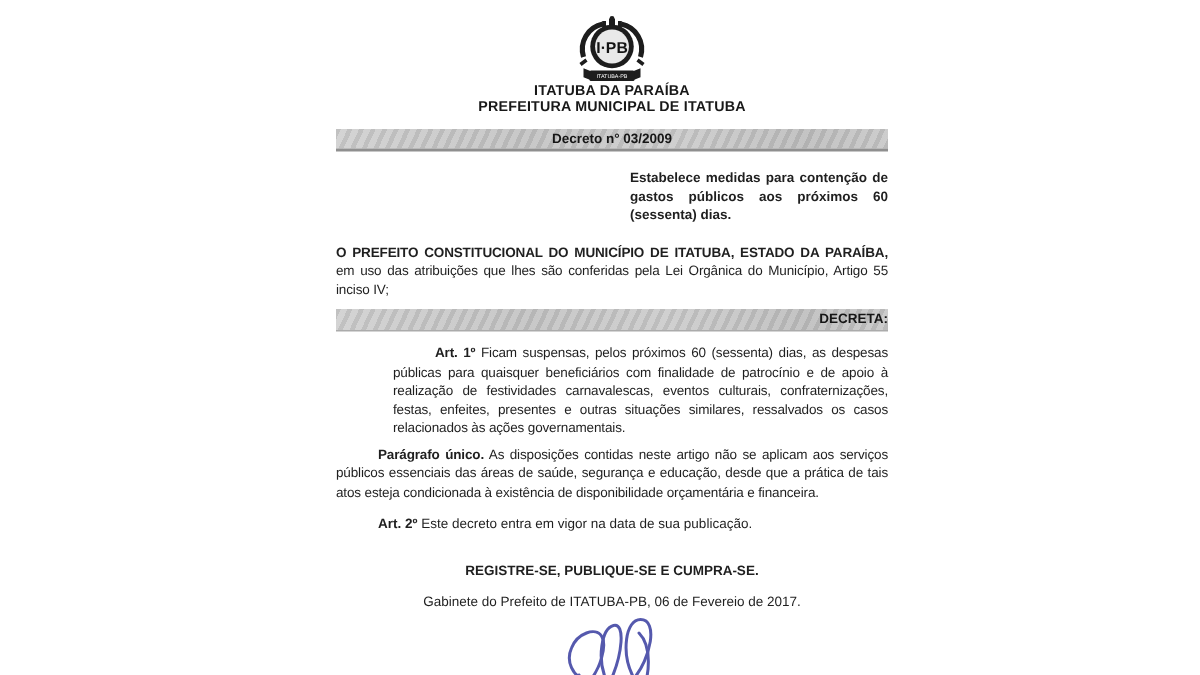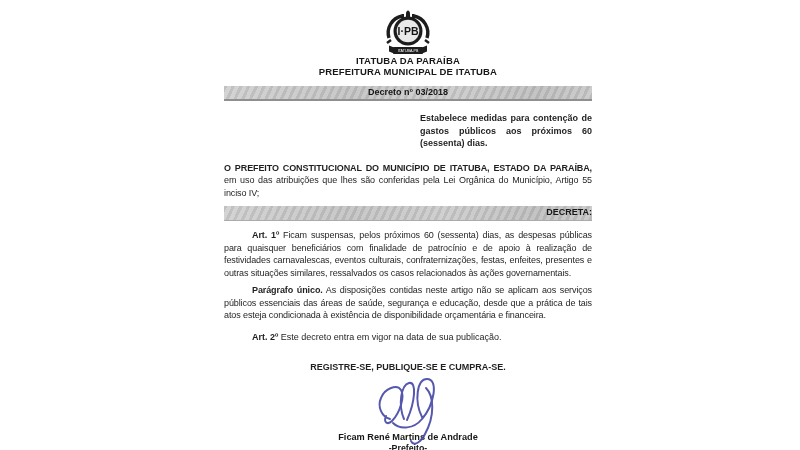--- a/index.html
+++ b/index.html
@@ -37,21 +37,21 @@
   .bar-number { margin-top: 9px; text-align: center; border-bottom: 2px solid #8f8f8f; }
   .bar-decreta { margin-top: 7px; padding-left: 4px; text-align: right; border-bottom: 1px solid #ababab; }
 
   .summary {
     margin: 11px 0 0 auto;
     width: 172px;
     font-weight: 700;
     text-align: justify;
   }
   .p-preamble { margin-top: 12px; text-align: justify; letter-spacing: -0.1px; }
-  .p-art1     { margin-top: 8px; text-align: justify; text-indent: 28px; letter-spacing: -0.1px; }
+  .p-art1     { margin-top: 8px; text-align: justify; text-indent: 28px; letter-spacing: -0.1px; margin-left: 38px; }
   .p-par      { margin-top: 5px; text-align: justify; text-indent: 28px; letter-spacing: -0.1px; }
   .p-art2     { margin-top: 9px; text-indent: 28px; }
   .p-closing  { margin-top: 18px; text-align: center; font-weight: 700; }
   .p-gabinete { margin-top: 9px; text-align: center; }
 
   .sig-wrap { position: relative; margin-top: 58px; text-align: center; }
   .sig-ink {
     position: absolute; left: 50%; margin-left: -44px; top: -57px;
     width: 96px; height: 78px; pointer-events: none;
   }
@@ -75,36 +75,37 @@
     <circle cx="27" cy="22" r="11.3" fill="#e9e9e9"></circle>
     <text x="27" y="26.2" text-anchor="middle" font-size="10.5" font-weight="bold" fill="#141414">I·PB</text>
     <path d="M8 36.5 l5 2 v6 l-5 -2 z M46 36.5 l-5 2 v6 l5 -2 z" fill="#1d1d1d"></path>
     <rect x="12" y="38" width="30" height="7" rx="1" fill="#1d1d1d"></rect>
     <text x="27" y="43.2" text-anchor="middle" font-size="3.6" fill="#ffffff">ITATUBA-PB</text>
   </svg>
 
   <p class="hline">ITATUBA DA PARAÍBA</p>
   <p class="hline">PREFEITURA MUNICIPAL DE ITATUBA</p>
 
-  <p class="bar bar-number">Decreto n° 03/2018</p>
+  <p class="bar bar-number">Decreto n° 03/2009</p>
 
   <p class="summary">Estabelece medidas para contenção de gastos públicos aos próximos 60 (sessenta) dias.</p>
 
   <p class="p-preamble"><b>O PREFEITO CONSTITUCIONAL DO MUNICÍPIO DE ITATUBA, ESTADO DA PARAÍBA,</b><span> em uso das atribuições que lhes são conferidas pela Lei Orgânica do Município, Artigo 55 inciso IV;</span></p>
 
   <p class="bar bar-decreta">DECRETA:</p>
 
   <p class="p-art1"><b>Art. 1º</b><span> Ficam suspensas, pelos próximos 60 (sessenta) dias, as despesas públicas para quaisquer beneficiários com finalidade de patrocínio e de apoio à realização de festividades carnavalescas, eventos culturais, confraternizações, festas, enfeites, presentes e outras situações similares, ressalvados os casos relacionados às ações governamentais.</span></p>
 
   <p class="p-par"><b>Parágrafo único.</b><span> As disposições contidas neste artigo não se aplicam aos serviços públicos essenciais das áreas de saúde, segurança e educação, desde que a prática de tais atos esteja condicionada à existência de disponibilidade orçamentária e financeira.</span></p>
 
   <p class="p-art2"><b>Art. 2º</b><span> Este decreto entra em vigor na data de sua publicação.</span></p>
 
   <p class="p-closing">REGISTRE-SE, PUBLIQUE-SE E CUMPRA-SE.</p>
 
+  <p class="p-gabinete">Gabinete do Prefeito de ITATUBA-PB, 06 de Fevereio de 2017.</p>
 
   <div class="sig-wrap">
     <svg class="sig-ink" viewBox="0 0 96 78" aria-hidden="true">
       <g fill="none" stroke="#4347a5" stroke-width="2" stroke-linecap="round" opacity="0.9">
         <path d="M26 44 C18 42 13 32 17 23 C21 13 33 9 37 15 C41 21 36 38 28 46 C24 50 19 48 22 41"></path>
         <path d="M40 44 C34 30 37 10 45 8 C53 6 51 27 43 45"></path>
         <path d="M58 42 C50 26 53 4 63 4 C75 4 70 30 58 44 C50 54 36 55 29 48"></path>
         <path d="M62 13 C70 21 71 41 61 59 C57 67 50 72 47 66"></path>
       </g>
     </svg>

